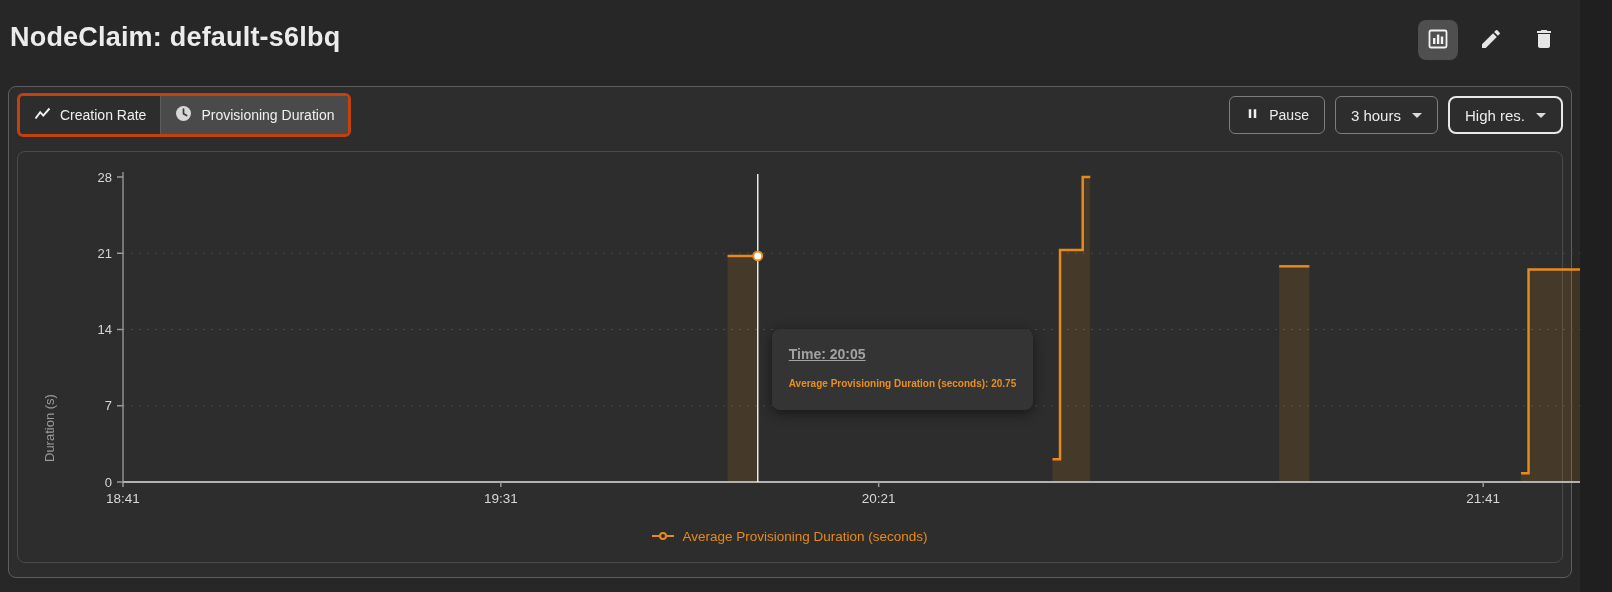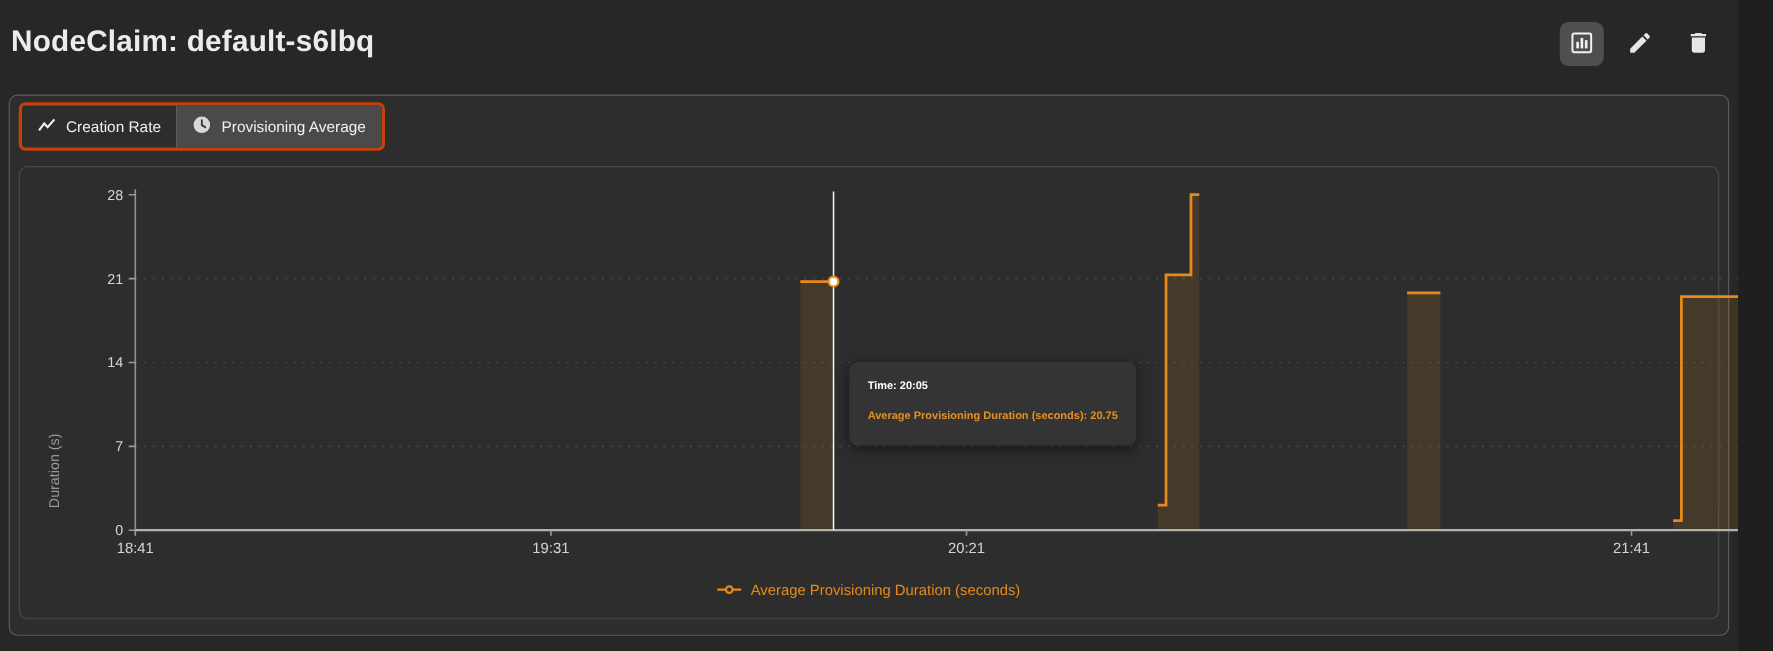--- a/index.html
+++ b/index.html
@@ -26,21 +26,21 @@
   .btn.dropdown { font-size:15px; gap:11px; }
   .btn.highlighted { border:2px solid #e8e8e8; border-radius:8px; }
   .caret { width:0; height:0; border-left:5px solid transparent; border-right:5px solid transparent; border-top:5.5px solid #dadada; }
 
   
   .chart-box { position:absolute; left:8px; right:8px; top:64px; height:412px; border:1px solid #4a4a4a; border-radius:8px; }
   .chart-svg { position:absolute; left:0; top:0; }
   .chart-svg text { font-family:"Liberation Sans", sans-serif; }
   .y-axis-label { position:absolute; left:24px; top:140px; height:170px; display:flex; align-items:center; writing-mode:vertical-rl; transform:rotate(180deg); color:#9a9a9a; font-size:13px; }
   .chart-tooltip { position:absolute; top:177px; background:#343434; border-radius:8px; padding:17px 17px 21px; box-shadow:0 3px 12px rgba(0,0,0,.5); white-space:nowrap; z-index:5; }
-  .tooltip-time { color:#ffffff; font-size:10px; font-weight:700; }
+  .tooltip-time { color:#a3a3a3; font-size:14px; font-weight:700;text-decoration:underline; }
   .tooltip-series { color:#e79020; font-size:10px; font-weight:700; margin-top:16px; }
   .chart-legend { position:absolute; left:0; right:0; bottom:18px; display:flex; justify-content:center; align-items:flex-end; gap:8px; color:#e78a19; font-size:13.5px; cursor:pointer; }
 </style>
 </head>
 <body>
 
 <div class="screen">
 
   <div class="page-title">NodeClaim: default-s6lbq</div>
   <div class="header-actions">
@@ -82,24 +82,42 @@
           </span>
           <span>Creation Rate</span>
         </button>
         <button class="tab active">
           <span>
             <svg width="17" height="17" viewBox="0 0 17 17">
               <circle cx="8.5" cy="8.5" r="7.5" fill="#d8d8d8"></circle>
               <path d="M8.5 4.2 V8.8 L11.6 10.6" fill="none" stroke="#3a3a3a" stroke-width="1.7" stroke-linecap="round"></path>
             </svg>
           </span>
-          <span>Provisioning Average</span>
+          <span>Provisioning Duration</span>
         </button>
       </div>
 
+      <div class="controls">
+        <button class="btn">
+          <span>
+            <svg width="15" height="15" viewBox="0 0 24 24">
+              <path fill="#efefef" d="M6 19h4V5H6v14zm8-14v14h4V5h-4z"></path>
+            </svg>
+          </span>
+          <span>Pause</span>
+        </button>
+        <button class="btn dropdown">
+          <span>3 hours</span>
+          <span class="caret"></span>
+        </button>
+        <button class="btn dropdown highlighted">
+          <span>High res.</span>
+          <span class="caret"></span>
+        </button>
+      </div>
     </div>
 
     <div class="chart-box">
       <svg id="chart-svg" class="chart-svg" width="1578" height="410" viewBox="0 0 1578 410">
           <line x1="105" y1="253.75" x2="1571" y2="253.75" stroke="#4b4b4b" stroke-width="1" stroke-dasharray="2 6"></line>
           <line x1="105" y1="177.5" x2="1571" y2="177.5" stroke="#4b4b4b" stroke-width="1" stroke-dasharray="2 6"></line>
           <line x1="105" y1="101.25" x2="1571" y2="101.25" stroke="#4b4b4b" stroke-width="1" stroke-dasharray="2 6"></line>
           <polygon points="709.5360824742268,103.97321428571428 739.7628865979382,103.97321428571428 739.7628865979382,330 709.5360824742268,330" fill="rgba(231,138,25,0.13)" stroke="none"></polygon>
           <polygon points="1034.4742268041236,307.125 1042.0309278350514,307.125 1042.0309278350514,97.98214285714283 1064.701030927835,97.98214285714283 1064.701030927835,25 1072.2577319587629,25 1072.2577319587629,330 1034.4742268041236,330" fill="rgba(231,138,25,0.13)" stroke="none"></polygon>
           <polygon points="1261.1752577319587,114.32142857142856 1291.4020618556701,114.32142857142856 1291.4020618556701,330 1261.1752577319587,330" fill="rgba(231,138,25,0.13)" stroke="none"></polygon>

